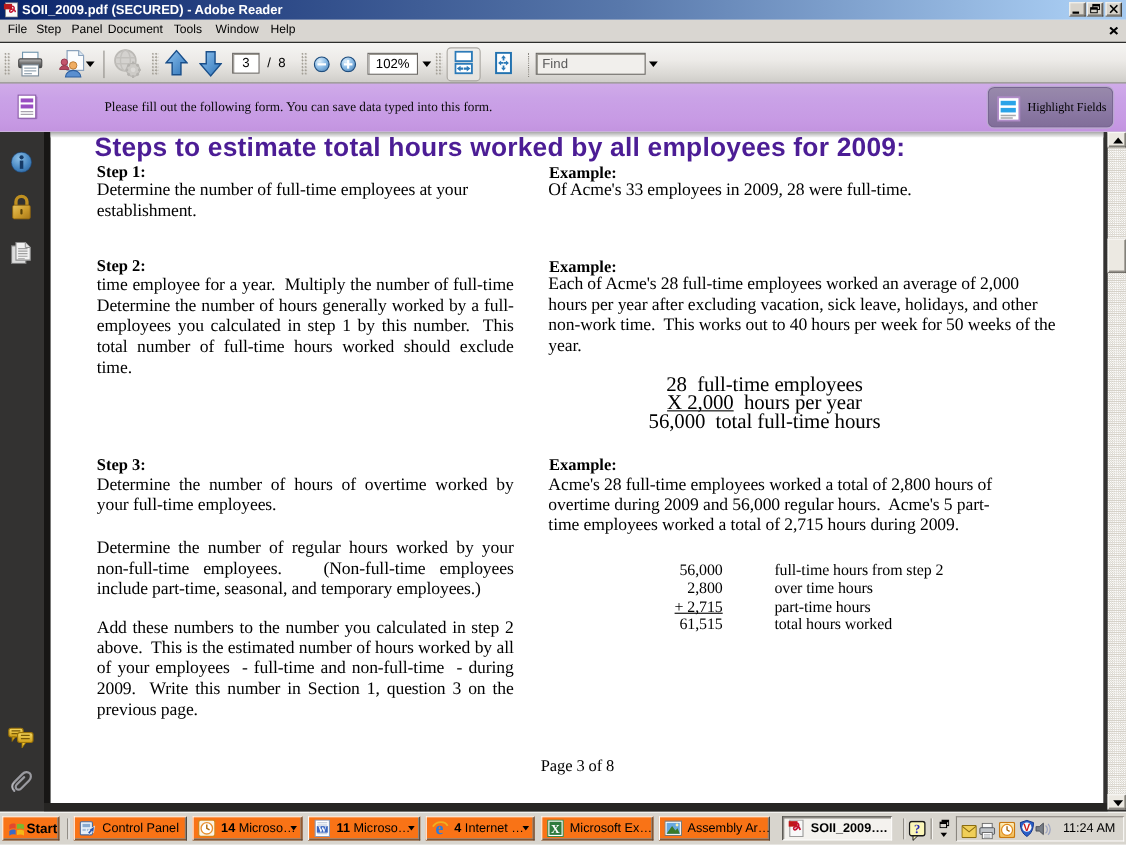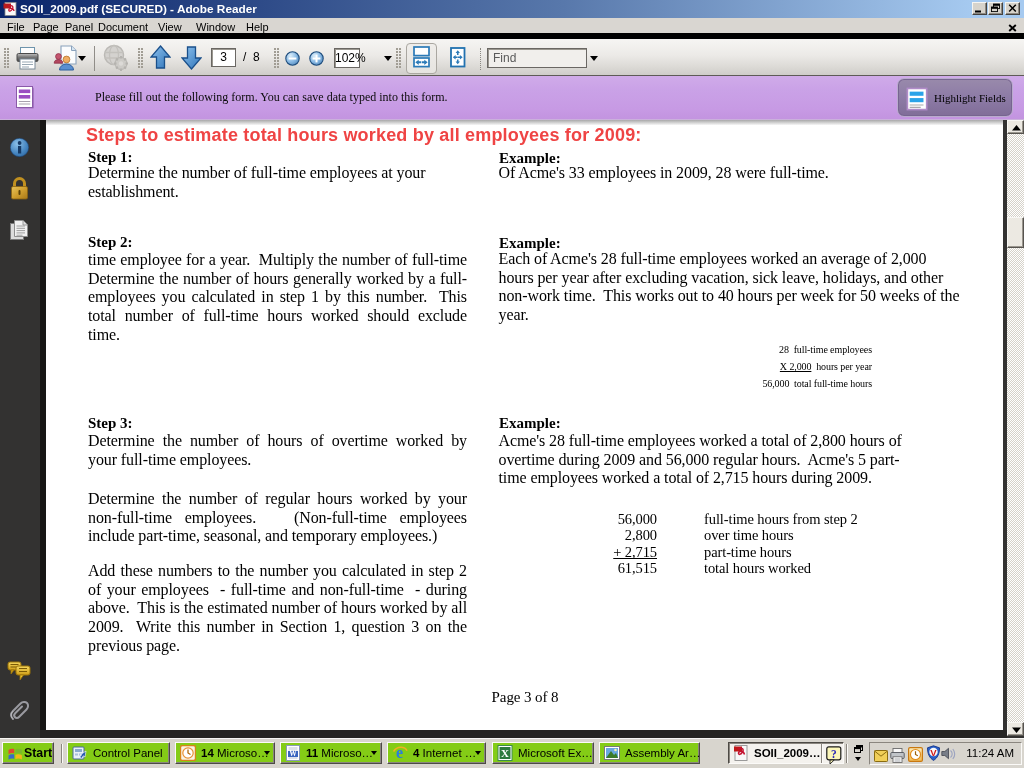--- a/index.html
+++ b/index.html
@@ -11,21 +11,21 @@
   background:linear-gradient(90deg,#0a246a 0%,#5878ab 55%,#a6caf0 95%);
 }
 #titletext { left:20px; top:1px; color:#fff; font-weight:bold; font-size:11.8px; line-height:16px; letter-spacing:0;}
 .capbtn { top:2px; width:15px; height:13px; background:#d7d3cb;
   border-top:1px solid #f6f5f2; border-left:1px solid #f6f5f2;
   border-right:1px solid #45423e; border-bottom:1px solid #45423e;
   box-shadow:inset -1px -1px 0 #8d8982; }
 .capbtn svg { position:absolute; left:0; top:0; }
 
 
-#menubar { left:0; top:18px; width:1024px; height:21px; background:#d9d6d1; border-bottom:6px solid #000000; }
+#menubar { left:0; top:18px; width:1024px; height:21px; background:#d9d6d1; border-bottom:1px solid #000000; }
 .mi { position:absolute; top:0; font-size:11px; line-height:19px; color:#000; }
 
 
 #toolbar { left:0; top:39px; width:1024px; height:37px;
   background:linear-gradient(#f6f5f3 0%,#eceae7 45%,#dddbd7 75%,#cfcdc9 100%);
   border-bottom:1px solid #5e5b57; }
 .grip { position:absolute; top:9px; width:6px; height:21px;
   background-image:radial-gradient(circle at 1px 1px,#a19d94 0.8px,transparent 1px);
   background-size:3px 3px; }
 .tsep { position:absolute; top:7px; width:1px; height:25px; background:#908d88; }
@@ -55,28 +55,28 @@
   border-top:1px solid #f8f7f4; border-left:1px solid #f8f7f4;
   border-right:1px solid #57544f; border-bottom:1px solid #57544f;
   box-shadow:inset -1px -1px 0 #9a968e; }
 .sbtn svg { position:absolute; left:3px; top:3px; }
 
 
 .ser { font-family:"Liberation Serif",serif; color:#000; letter-spacing:-0.1px; }
 .body16 { font-size:16px; line-height:18.6px; }
 .lbl { font-family:"Liberation Serif",serif; font-weight:bold; font-size:15px; line-height:16.6px; letter-spacing:0; }
 .jline { text-align:justify; text-align-last:justify; }
-h1.doc { position:absolute; left:86px; top:123px; font-size:18px; line-height:24.6px; letter-spacing:0.18px; font-weight:bold; color:#ef4444;text-align:right; }
+h1.doc { position:absolute; left:86px; top:123px; font-size:24px; line-height:24.6px; letter-spacing:0.18px; font-weight:bold; color:#4c1d95;text-align:right; }
 .num { display:inline-block; width:57px; text-align:right; }
 .desc { padding-left:17px;margin-left:30px; }
 
 
 #taskbar { left:0; top:738px; width:1024px; height:30px; background:#d8d5ce;
   border-top:1px solid #f7f6f3; }
-.tbtn { position:absolute; top:3px; height:22px; background:#84cc16;
+.tbtn { position:absolute; top:3px; height:22px; background:#f97316;
   border-top:1px solid #fbfaf8; border-left:1px solid #fbfaf8;
   border-right:1px solid #4d4a45; border-bottom:1px solid #4d4a45;
   box-shadow:inset -1px -1px 0 #8a867f; font-size:11.5px; color:#000; }
 .tbtn .lab { position:absolute; left:25px; top:0; line-height:21px; white-space:nowrap; }
 .tbtn svg.ticon { position:absolute; left:4px; top:2px; }
 .dd { position:absolute; right:4px; top:8px; width:0; height:0;
   border-left:3.5px solid transparent; border-right:3.5px solid transparent; border-top:4px solid #000; }
 #traytime { position:absolute; right:10px; top:0; line-height:29px; font-size:11.5px; color:#000; }
 </style></head>
 <body>
@@ -104,24 +104,24 @@
       </div>
     <div class="capbtn abs" style="left:1005px">
         <svg width="13" height="11" viewBox="0 0 13 11">
           <path d="M3.2 1.8 L9.8 8.6 M9.8 1.8 L3.2 8.6" stroke="#000" stroke-width="1.5"></path>
         </svg>
       </div>
   </div>
 
   <div id="menubar" class="abs">
     <span class="mi" style="left:7px">File</span>
-    <span class="mi" style="left:33px">Page</span>
+    <span class="mi" style="left:33px">Step</span>
     <span class="mi" style="left:65px">Panel</span>
     <span class="mi" style="left:98px">Document</span>
-    <span class="mi" style="left:158px">View</span>
+    <span class="mi" style="left:158px">Tools</span>
     <span class="mi" style="left:196px">Window</span>
     <span class="mi" style="left:246px">Help</span>
     <svg class="abs" style="left:1008px;top:6px" width="9" height="8" viewBox="0 0 9 8">
         <path d="M1.2 1 L7.8 7 M7.8 1 L1.2 7" stroke="#000" stroke-width="1.9"></path>
       </svg>
   </div>
 
   <div id="toolbar" class="abs">
     <div class="grip" style="left:4px"></div>
     <svg class="abs" style="left:16px;top:7px" width="23" height="24" viewBox="0 0 23 24" id="printer">
@@ -180,21 +180,21 @@
           <radialGradient id="circg" cx="0.35" cy="0.3" r="0.95">
             <stop offset="0" stop-color="#ddeefa"></stop>
             <stop offset="0.45" stop-color="#8cbce6"></stop>
             <stop offset="1" stop-color="#3a74ac"></stop>
           </radialGradient>
         </defs>
         <circle cx="7.5" cy="7.5" r="6.7" fill="url(#circg)" stroke="#1f4d7d" stroke-width="1.1"></circle>
         <rect x="3.6" y="6.5" width="7.8" height="2" fill="#fff"></rect>
         <rect x="6.5" y="3.6" width="2" height="7.8" fill="#fff"></rect>
       </svg>
-    <div class="tool-box" style="left:334px;top:9px;width:26px;height:20px;line-height:18px">102%</div>
+    <div class="tool-box" style="left:334px;top:9px;width:46px;height:20px;line-height:18px">102%</div>
     <div class="abs" style="left:384px;top:17px;width:0;height:0;border-left:4px solid transparent;border-right:4px solid transparent;border-top:5px solid #000"></div>
     <div class="grip" style="left:396px"></div>
     <div class="abs" style="left:406px;top:4px;width:31px;height:31px;border:1px solid #aaa7a1;border-radius:4px;background:linear-gradient(#efedea,#e6e4e0)"></div>
     <svg class="abs" style="left:413px;top:45px;top:7px" width="17" height="22" viewBox="0 0 17 22" id="fitw">
         <rect x="1" y="1" width="15" height="8.6" fill="#fdfeff" stroke="#2b7ab8" stroke-width="1.7"></rect>
 <rect x="1" y="12" width="15" height="8.6" fill="#fff" stroke="#2b7ab8" stroke-width="1.7"></rect>
 <path d="M2.3 16.3 l3.4-2.6 v1.6 h2.5 v2 h-2.5 v1.6 Z" fill="#2b7ab8"></path>
 <path d="M14.7 16.3 l-3.4-2.6 v1.6 h-2.5 v2 h2.5 v1.6 Z" fill="#2b7ab8"></path>
       </svg>
     <svg class="abs" style="left:450px;top:8px" width="15.5" height="20.5" viewBox="0 0 15.5 20.5" id="fitp">
@@ -308,40 +308,40 @@
   <div class="abs lbl" style="left:88px;top:234.2px">Step 2:</div>
   <div class="abs ser body16" style="left:88px;top:251.2px;width:379px">
     <div class="jline">time employee for a year.&nbsp; Multiply the number of full-time</div>
     <div class="jline">Determine the number of hours generally worked by a full-</div>
     <div class="jline">employees you calculated in step 1 by this number.&nbsp; This</div>
     <div class="jline">total number of full-time hours worked should exclude</div>
     <div>time.</div>
   </div>
   <div class="abs lbl" style="left:499px;top:235px">Example:</div>
   <div class="abs ser body16" style="left:498.5px;top:250.1px;width:470px">Each of Acme's 28 full-time employees worked an average of 2,000<br>hours per year after excluding vacation, sick leave, holidays, and other<br>non-work time.&nbsp; This works out to 40 hours per week for 50 weeks of the<br>year.</div>
-  <div class="abs ser" style="left:572px;top:340.6px;width:300px;font-size:10px;line-height:17px;text-align:right">
+  <div class="abs ser" style="left:545px;top:340.6px;width:300px;font-size:19px;line-height:17px;text-align:center">
     <div>28&nbsp; full-time employees</div>
     <div><span style="text-decoration:underline;text-decoration-skip-ink:none">X 2,000</span>&nbsp; hours per year</div>
     <div>56,000&nbsp; total full-time hours</div>
   </div>
 
   <div class="abs lbl" style="left:88px;top:414.6px">Step 3:</div>
   <div class="abs ser body16" style="left:88px;top:432.1px;width:379px">
     <div class="jline">Determine the number of hours of overtime worked by</div>
     <div>your full-time employees.</div>
   </div>
   <div class="abs ser body16" style="left:88px;top:490.3px;width:379px">
     <div class="jline">Determine the number of regular hours worked by your</div>
     <div class="jline">non-full-time employees. &nbsp;&nbsp;(Non-full-time employees</div>
     <div>include part-time, seasonal, and temporary employees.)</div>
   </div>
   <div class="abs ser body16" style="left:88px;top:562.3px;width:379px">
     <div class="jline">Add these numbers to the number you calculated in step 2</div>
+    <div class="jline">above.&nbsp; This is the estimated number of hours worked by all</div>
     <div class="jline">of your employees&nbsp; - full-time and non-full-time&nbsp; - during</div>
-    <div class="jline">above.&nbsp; This is the estimated number of hours worked by all</div>
     <div class="jline">2009.&nbsp; Write this number in Section 1, question 3 on the</div>
     <div>previous page.</div>
   </div>
   <div class="abs lbl" style="left:499px;top:414.6px">Example:</div>
   <div class="abs ser body16" style="left:498.5px;top:432.1px;width:470px">Acme's 28 full-time employees worked a total of 2,800 hours of<br>overtime during 2009 and 56,000 regular hours.&nbsp; Acme's 5 part-<br>time employees worked a total of 2,715 hours during 2009.</div>
   <div class="abs ser" style="left:600px;top:510.9px;font-size:14.5px;line-height:16.5px">
     <div><span class="num">56,000</span><span class="desc">full-time hours from step 2</span></div>
     <div><span class="num">2,800</span><span class="desc">over time hours</span></div>
     <div><span class="num" style="text-decoration:underline;text-decoration-skip-ink:none">+ 2,715</span><span class="desc">part-time hours</span></div>
     <div><span class="num">61,515</span><span class="desc">total hours worked</span></div>
@@ -406,21 +406,21 @@
     </div>
     <div class="tbtn" style="left:599px;width:101px">
       <svg class="ticon" width="16" height="16" viewBox="0 0 16 16" id="picicon">
           <rect x="0.5" y="1.5" width="15" height="13" fill="#fff" stroke="#7a7a7a"></rect>
 <rect x="2" y="3" width="12" height="10" fill="#68a8e0"></rect>
 <path d="M2 13 L7 6 L10 10 L12 8 L14 13 Z" fill="#3a7a2a"></path>
 <circle cx="11.5" cy="5" r="1.3" fill="#f8f0b0"></circle>
         </svg>
       <span class="lab">Assembly Ar…</span>
     </div>
-    <div class="tbtn" style="left:728px;width:116px;background:#f4f2ee;border-top:1px solid #4d4a45;border-left:1px solid #4d4a45;border-right:1px solid #fbfaf8;border-bottom:1px solid #fbfaf8;box-shadow:inset 1px 1px 0 #8a867f">
+    <div class="tbtn" style="left:711px;width:100px;background:#f4f2ee;border-top:1px solid #4d4a45;border-left:1px solid #4d4a45;border-right:1px solid #fbfaf8;border-bottom:1px solid #fbfaf8;box-shadow:inset 1px 1px 0 #8a867f">
       <svg class="ticon" width="16" height="16" viewBox="0 0 16 16" id="pdficon">
           <rect x="2" y="0.5" width="12" height="15" fill="#f8f8f8" stroke="#9a9a9a"></rect>
 <rect x="1" y="1.5" width="8" height="5" fill="#c01818"></rect>
 <path d="M5 4 C8.5 2 11.5 4 9.5 7 C7.5 10 5.5 10 5.5 8 C5.5 6 10.5 5 11.5 9.5" stroke="#c41230" stroke-width="1.5" fill="none"></path>
         </svg>
       <span class="lab" style="font-weight:bold">SOII_2009….</span>
     </div>
     <div class="abs" style="left:821px;top:5px;width:2px;height:19px;border-left:1px solid #8a867f;border-right:1px solid #fbfaf8"></div>
     <div class="abs" style="left:826px;top:7px;width:16px;height:20px">
       <svg width="16" height="20" viewBox="0 0 16 20">

